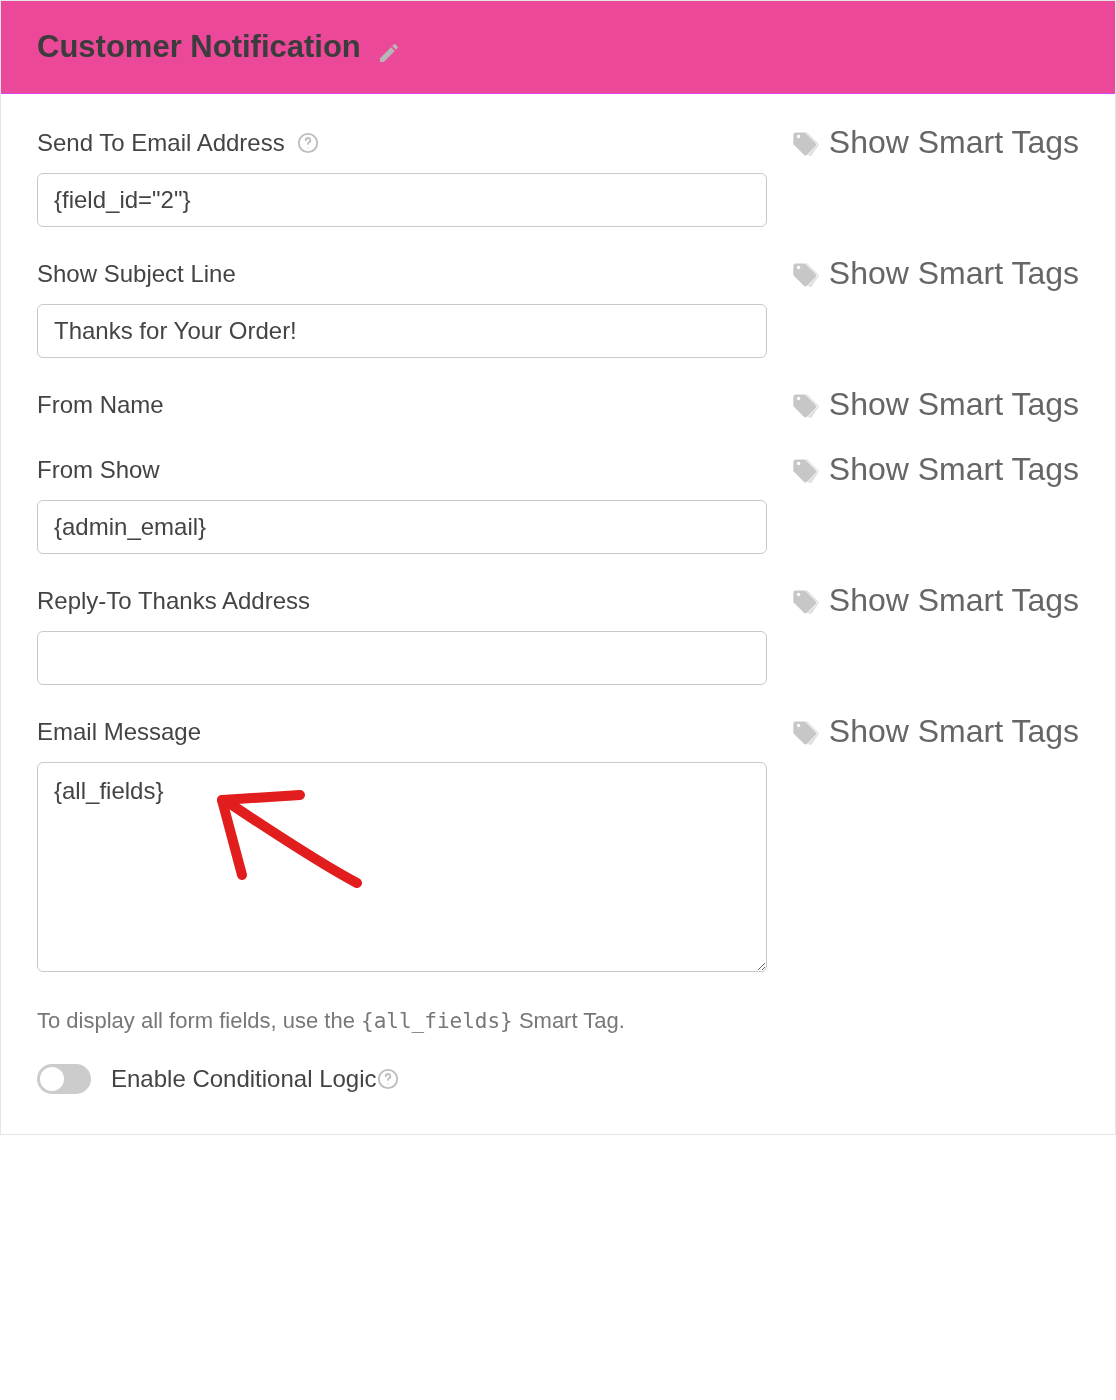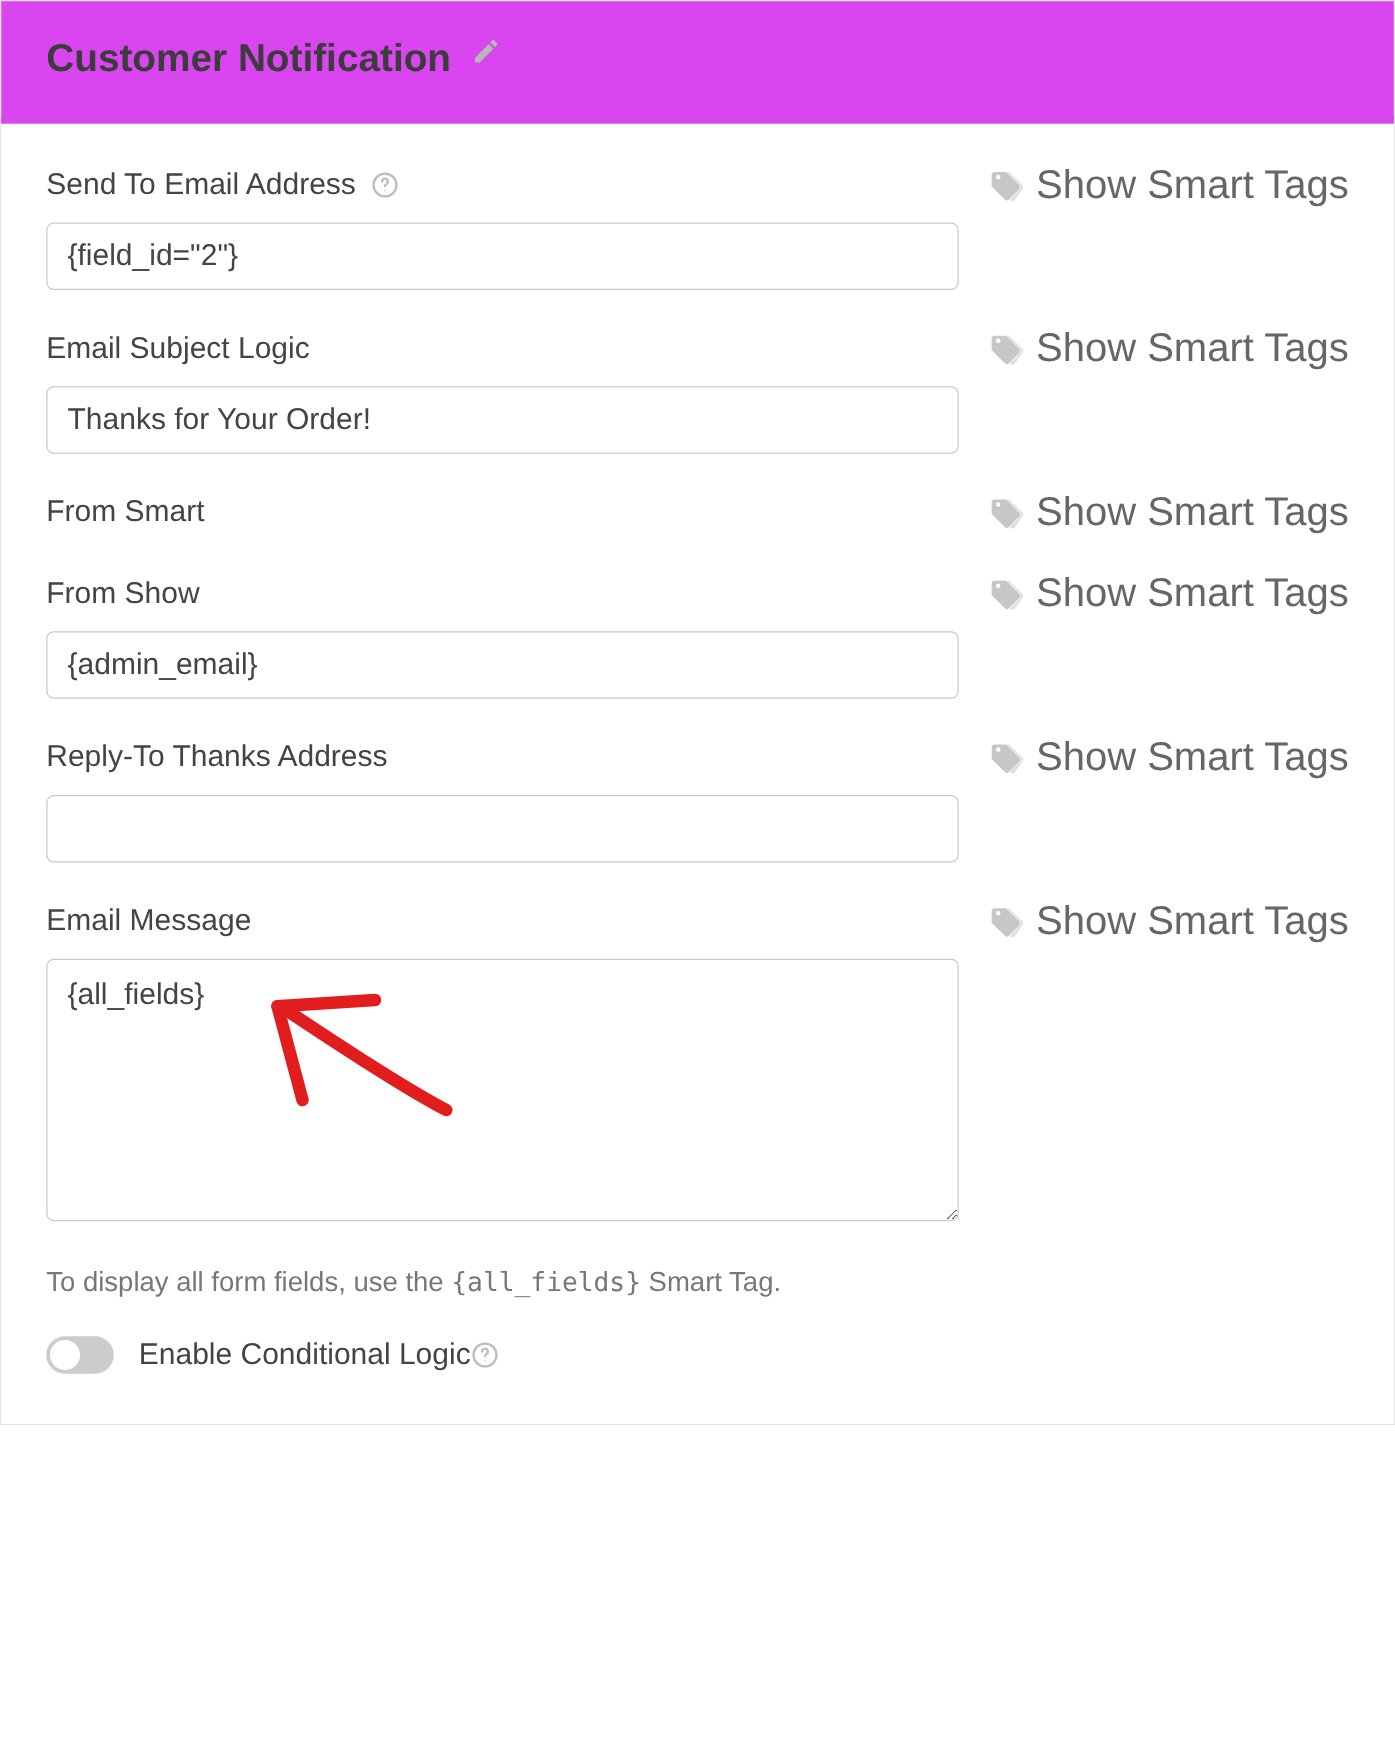--- a/index.html
+++ b/index.html
@@ -9,26 +9,26 @@
     font-family: -apple-system, BlinkMacSystemFont, "Segoe UI", Helvetica, Arial, sans-serif;
     background: #fff;
     color: #444;
   }
   .panel {
     width: 1116px;
     border: 1px solid #e5e5e5;
     border-top: none;
   }
   .panel-header {
-    background: #d946ef;
+    background: #ec4899;
     border-top: 1px solid #e5e5e5;
-    border-bottom: 6px solid #d946ef;
+    border-bottom: 1px solid #d946ef;
     padding: 28px 36px;
     display: flex;
-    align-items: flex-start;
+    align-items: flex-end;
     gap: 16px;
   }
   .panel-title {
     font-size: 31px;
     font-weight: 700;
     color: #3c3c3c;
     margin: 0;
   }
   .edit-icon svg { display: block; }
   .panel-body {
@@ -170,37 +170,37 @@
               </svg>
           </span>
           <span>Show Smart Tags</span>
         </span>
       </div>
       <input class="text-input" type="text" value="{field_id=&quot;2&quot;}" style="">
     </div>
 
     <div class="field-block">
       <div class="field-row">
-        <span class="field-label">Email Subject Logic</span>
+        <span class="field-label">Show Subject Line</span>
         <span class="smart-tags-link">
           <span>
             <svg width="28" height="28" viewBox="0 0 24 24" fill="#c7c7c7">
                 <path d="M21 12l-9-9H4a2 2 0 0 0-2 2v8l9 9a2 2 0 0 0 2.83 0L21 14.83A2 2 0 0 0 21 12zM6.5 8A1.5 1.5 0 1 1 8 6.5 1.5 1.5 0 0 1 6.5 8z"></path>
                 <path d="M23 12l-9-9h-1.5l9 9a2 2 0 0 1 0 2.83L14.5 22l.5.5a2 2 0 0 0 2.83 0L23 14.83A2 2 0 0 0 23 12z" opacity="0.55"></path>
               </svg>
           </span>
           <span>Show Smart Tags</span>
         </span>
       </div>
       <input class="text-input" type="text" value="Thanks for Your Order!" style="">
     </div>
 
     <div class="field-block">
       <div class="field-row">
-        <span class="field-label">From Smart</span>
+        <span class="field-label">From Name</span>
         <span class="smart-tags-link">
           <span>
             <svg width="28" height="28" viewBox="0 0 24 24" fill="#c7c7c7">
                 <path d="M21 12l-9-9H4a2 2 0 0 0-2 2v8l9 9a2 2 0 0 0 2.83 0L21 14.83A2 2 0 0 0 21 12zM6.5 8A1.5 1.5 0 1 1 8 6.5 1.5 1.5 0 0 1 6.5 8z"></path>
                 <path d="M23 12l-9-9h-1.5l9 9a2 2 0 0 1 0 2.83L14.5 22l.5.5a2 2 0 0 0 2.83 0L23 14.83A2 2 0 0 0 23 12z" opacity="0.55"></path>
               </svg>
           </span>
           <span>Show Smart Tags</span>
         </span>
       </div>

